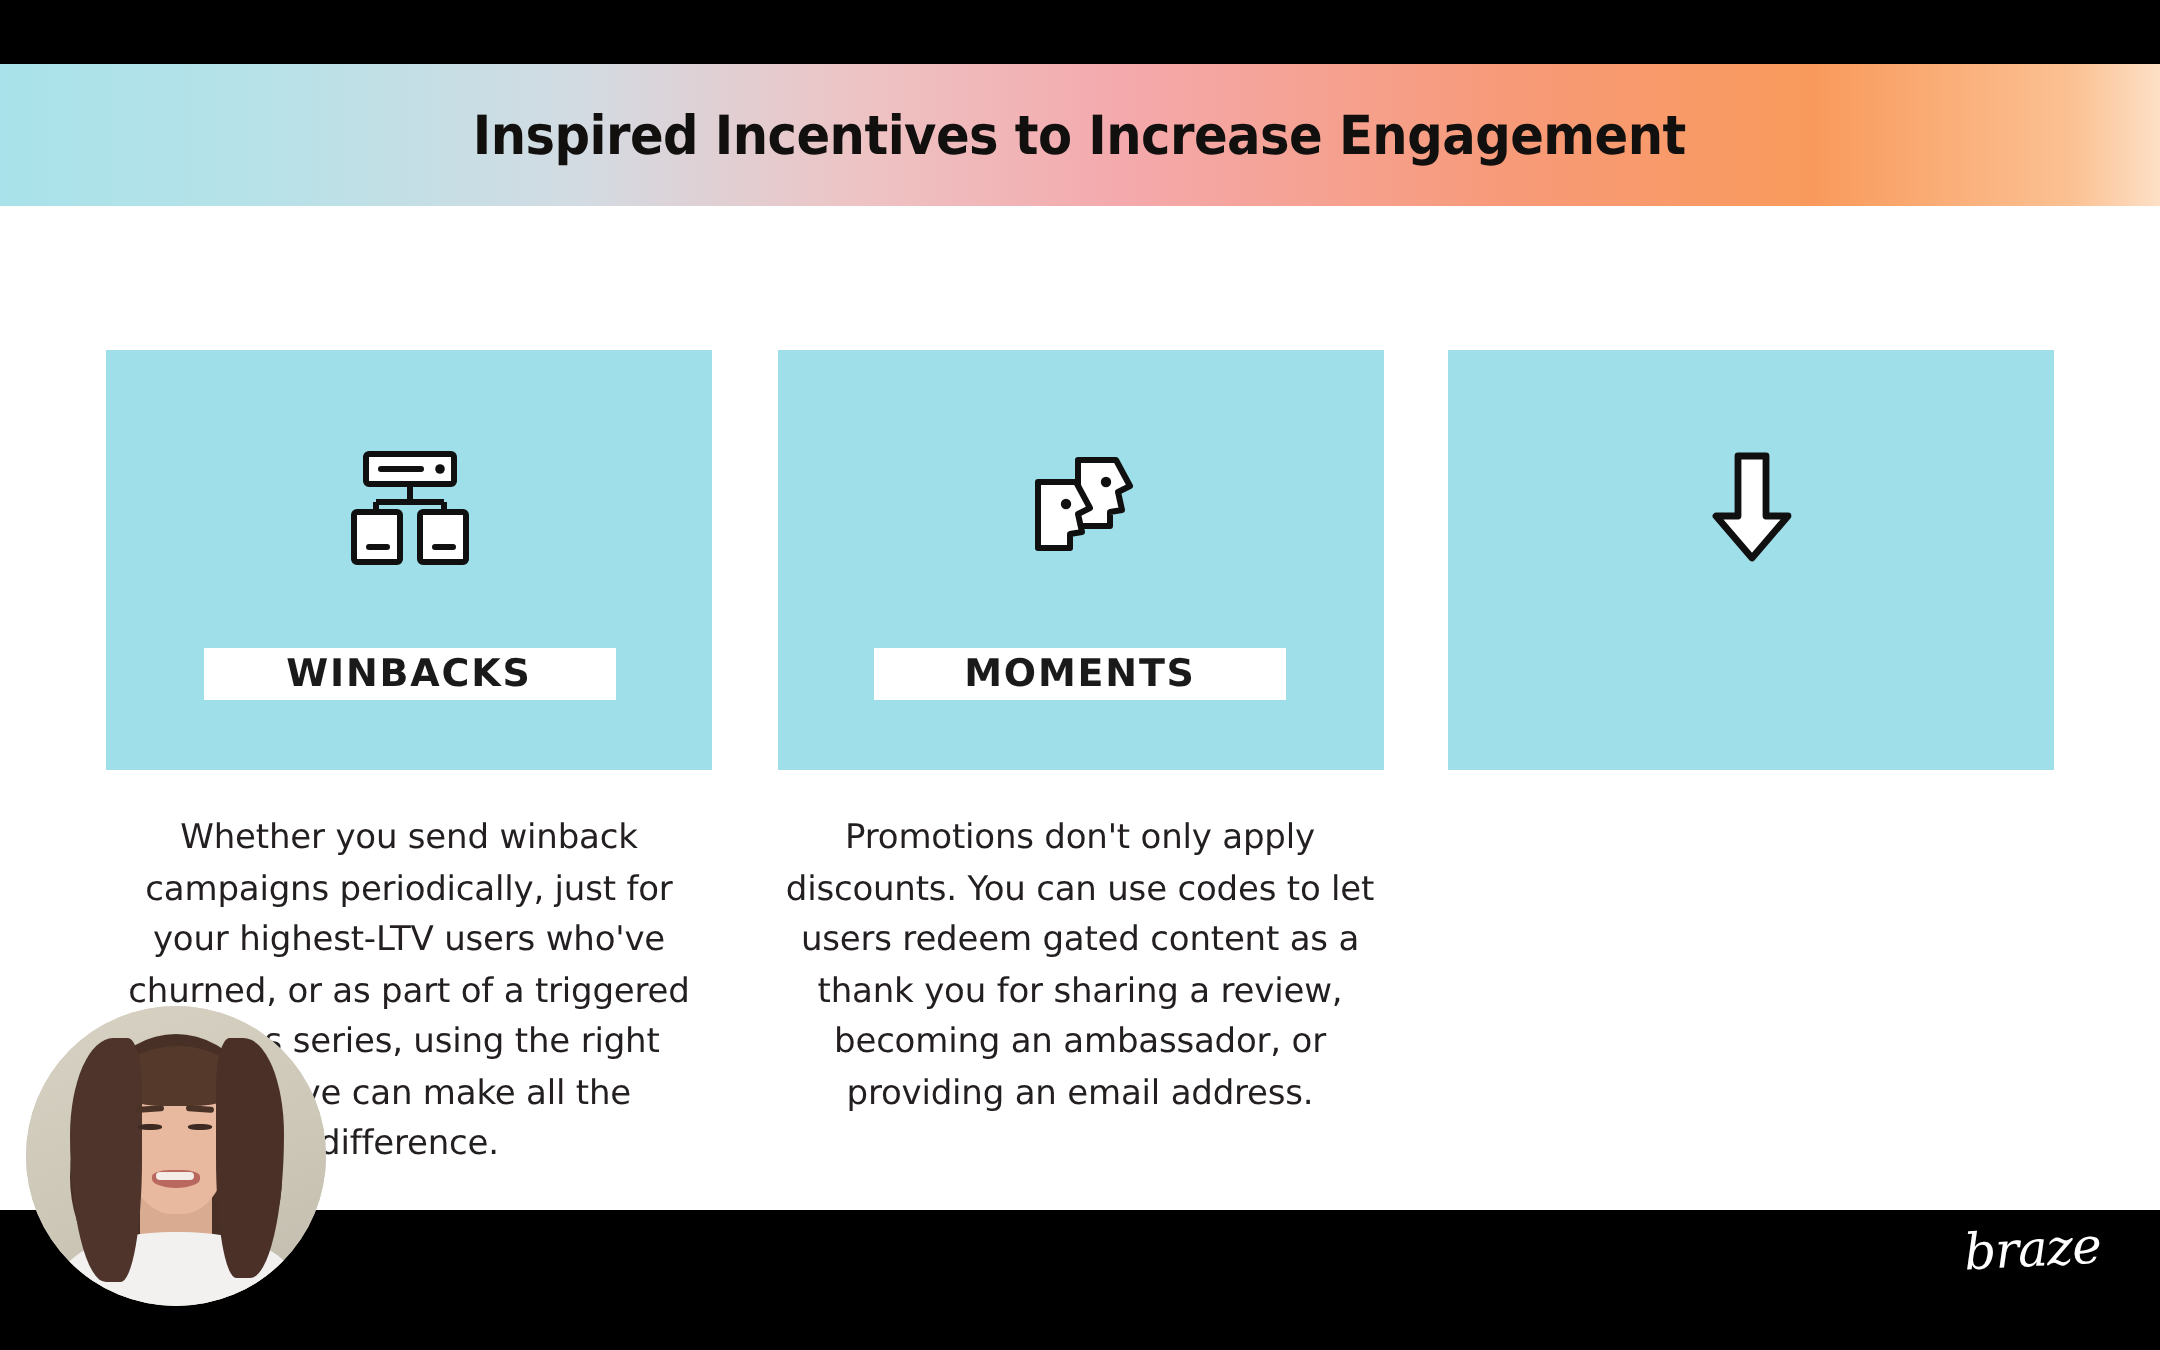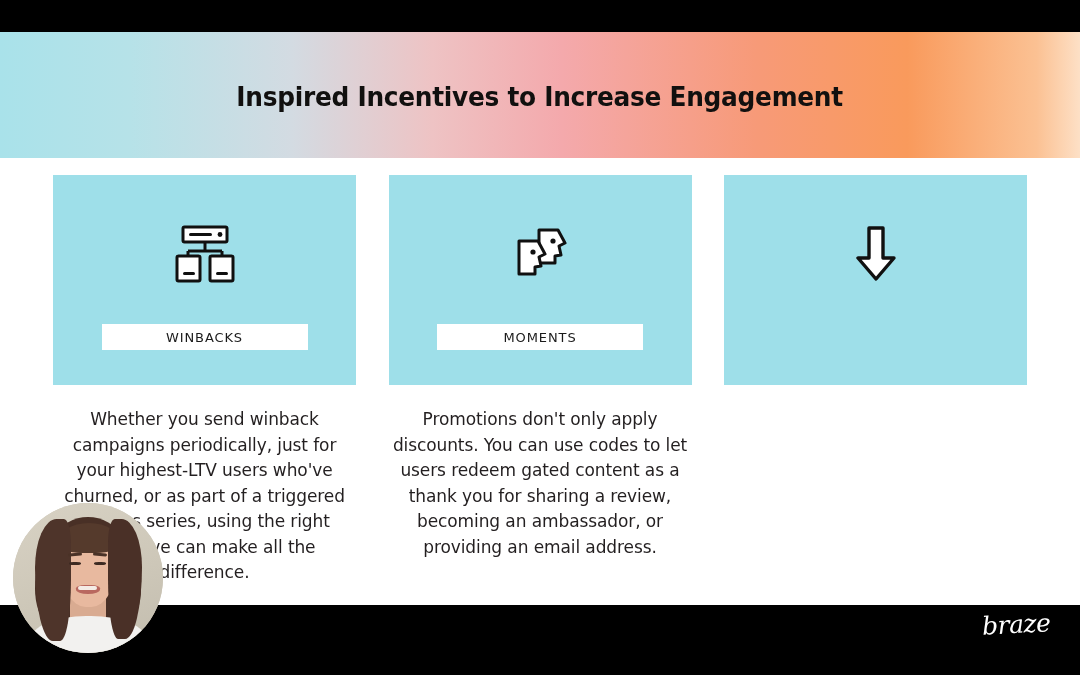--- a/index.html
+++ b/index.html
@@ -44,21 +44,21 @@
     width: 1080px;
     height: 573px;
     background: #ffffff;
   }
 
   
   .title-banner {
     position: absolute;
     left: 0; top: 0;
     width: 1080px;
-    height: 126px;
+    height: 71px;
     background: linear-gradient(90deg,
         #a9e2ea 0%,
         #b6e2e8 12%,
         #d3dbe2 27%,
         #eec3c4 40%,
         #f4a9ac 52%,
         #f79a78 70%,
         #f99a5c 84%,
         #fbc193 96%,
         #fde0c6 100%);
@@ -119,22 +119,22 @@
     bottom: 35px;
     width: 206px;
     height: 26px;
     background: #ffffff;
     display: flex;
     align-items: center;
     justify-content: center;
   }
   .card-label-text {
     font-family: "DejaVu Sans", sans-serif;
-    font-size: 13px;
-    font-weight: 400;
+    font-size: 19px;
+    font-weight: 700;
     letter-spacing: 0.9px;
     color: #1a1a1a;
     white-space: nowrap;
   }
 
   .card-body {
     margin-top: 22px;
     width: 303px;
     text-align: center;
     font-family: "DejaVu Sans", sans-serif;

